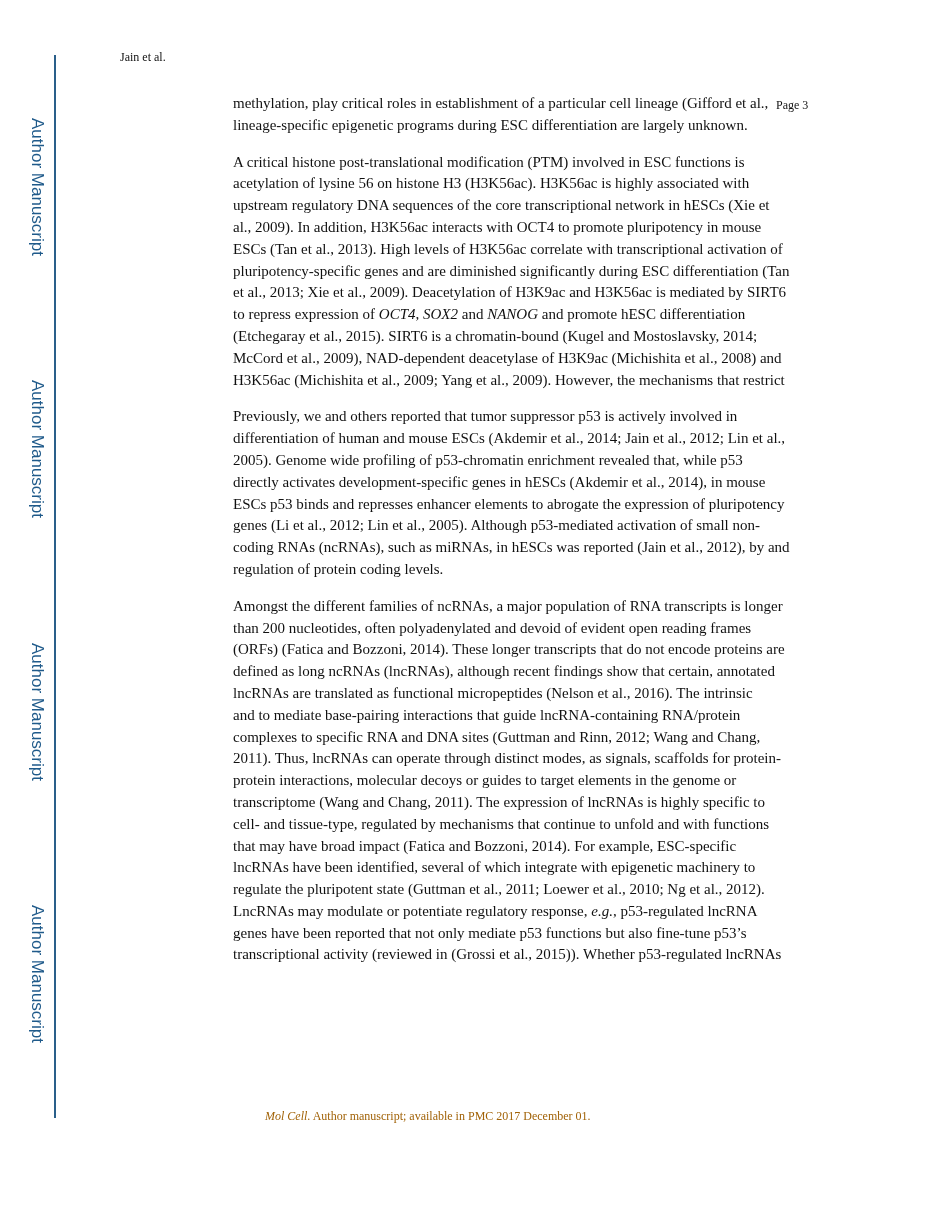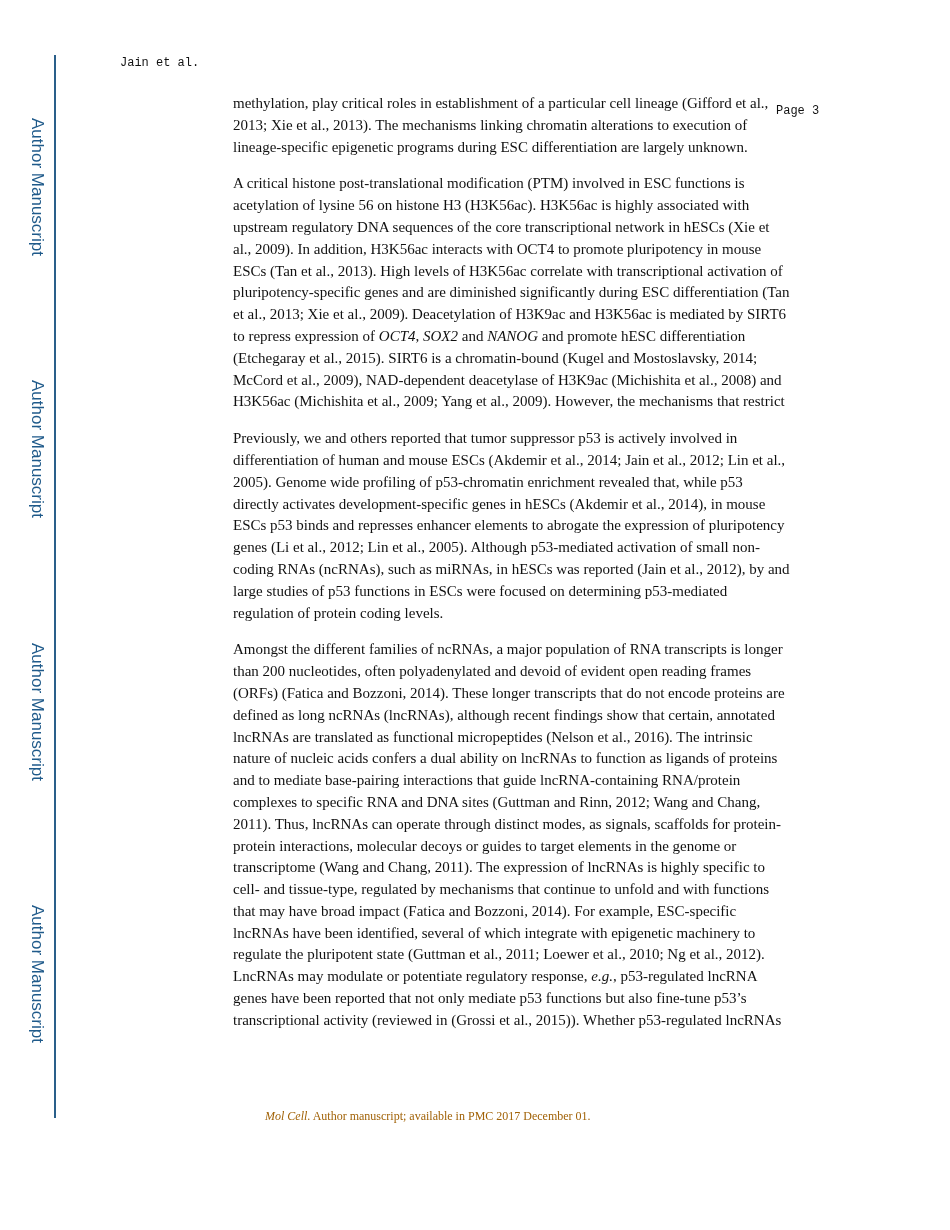--- a/index.html
+++ b/index.html
@@ -4,21 +4,21 @@
   <style>
     html, body { margin: 0; padding: 0; background: #ffffff; }
     body { width: 950px; height: 1230px; position: relative; overflow: hidden; }
     .side-rule { position: absolute; left: 54px; top: 55px; width: 2px; height: 1063px; background: #2a5f8a; }
     .side-label {
       position: absolute; left: 26px; width: 22px;
       font-family: "Liberation Sans", sans-serif; font-size: 17px; color: #1f5a8a;
       writing-mode: vertical-rl; white-space: nowrap; line-height: 22px;
     }
     .running-head {
-      position: absolute; top: 56px; font-family: Liberation Mono, monospace; font-size: 12px; color: #111;
+      position: absolute; top: 50px; font-family: Liberation Serif, serif; font-size: 12px; color: #111;
     }
     .main {
       position: absolute; left: 233px; top: 93px; width: 580px;
       font-family: "Liberation Serif", serif; font-size: 15px; line-height: 21.8px; color: #111;
     }
     .main p { margin: 0 0 15px 0; font-family: Liberation Serif, serif; }
     .main .line { display: block; white-space: nowrap; }
     .footer {
       position: absolute; top: 1109px; left: 265px;
       font-family: "Liberation Serif", serif; font-size: 12px; color: #a16207;
@@ -33,21 +33,20 @@
 <div class="side-label" style="top:380px;">Author Manuscript</div>
 <div class="side-label" style="top:643px;">Author Manuscript</div>
 <div class="side-label" style="top:905px;">Author Manuscript</div>
 
 <div class="running-head" style="left:120px;">Jain et al.</div>
 <div class="running-head" style="left:776px;margin-top:48px;">Page 3</div>
 
 <div class="main">
   <p>
     <span class="line">methylation, play critical roles in establishment of a particular cell lineage (Gifford et al.,</span>
-    <span class="line">2013; Xie et al., 2013). The mechanisms linking chromatin alterations to execution of</span>
     <span class="line">lineage-specific epigenetic programs during ESC differentiation are largely unknown.</span>
   </p>
   <p>
     <span class="line">A critical histone post-translational modification (PTM) involved in ESC functions is</span>
     <span class="line">acetylation of lysine 56 on histone H3 (H3K56ac). H3K56ac is highly associated with</span>
     <span class="line">upstream regulatory DNA sequences of the core transcriptional network in hESCs (Xie et</span>
     <span class="line">al., 2009). In addition, H3K56ac interacts with OCT4 to promote pluripotency in mouse</span>
     <span class="line">ESCs (Tan et al., 2013). High levels of H3K56ac correlate with transcriptional activation of</span>
     <span class="line">pluripotency-specific genes and are diminished significantly during ESC differentiation (Tan</span>
     <span class="line">et al., 2013; Xie et al., 2009). Deacetylation of H3K9ac and H3K56ac is mediated by SIRT6</span>
@@ -57,30 +56,28 @@
     <span class="line">H3K56ac (Michishita et al., 2009; Yang et al., 2009). However, the mechanisms that restrict</span>
   </p>
   <p>
     <span class="line">Previously, we and others reported that tumor suppressor p53 is actively involved in</span>
     <span class="line">differentiation of human and mouse ESCs (Akdemir et al., 2014; Jain et al., 2012; Lin et al.,</span>
     <span class="line">2005). Genome wide profiling of p53-chromatin enrichment revealed that, while p53</span>
     <span class="line">directly activates development-specific genes in hESCs (Akdemir et al., 2014), in mouse</span>
     <span class="line">ESCs p53 binds and represses enhancer elements to abrogate the expression of pluripotency</span>
     <span class="line">genes (Li et al., 2012; Lin et al., 2005). Although p53-mediated activation of small non-</span>
     <span class="line">coding RNAs (ncRNAs), such as miRNAs, in hESCs was reported (Jain et al., 2012), by and</span>
-    <span class="line">large studies of p53 functions in ESCs were focused on determining p53-mediated</span>
     <span class="line">regulation of protein coding levels.</span>
   </p>
   <p>
     <span class="line">Amongst the different families of ncRNAs, a major population of RNA transcripts is longer</span>
     <span class="line">than 200 nucleotides, often polyadenylated and devoid of evident open reading frames</span>
     <span class="line">(ORFs) (Fatica and Bozzoni, 2014). These longer transcripts that do not encode proteins are</span>
     <span class="line">defined as long ncRNAs (lncRNAs), although recent findings show that certain, annotated</span>
     <span class="line">lncRNAs are translated as functional micropeptides (Nelson et al., 2016). The intrinsic</span>
-    <span class="line">nature of nucleic acids confers a dual ability on lncRNAs to function as ligands of proteins</span>
     <span class="line">and to mediate base-pairing interactions that guide lncRNA-containing RNA/protein</span>
     <span class="line">complexes to specific RNA and DNA sites (Guttman and Rinn, 2012; Wang and Chang,</span>
     <span class="line">2011). Thus, lncRNAs can operate through distinct modes, as signals, scaffolds for protein-</span>
     <span class="line">protein interactions, molecular decoys or guides to target elements in the genome or</span>
     <span class="line">transcriptome (Wang and Chang, 2011). The expression of lncRNAs is highly specific to</span>
     <span class="line">cell- and tissue-type, regulated by mechanisms that continue to unfold and with functions</span>
     <span class="line">that may have broad impact (Fatica and Bozzoni, 2014). For example, ESC-specific</span>
     <span class="line">lncRNAs have been identified, several of which integrate with epigenetic machinery to</span>
     <span class="line">regulate the pluripotent state (Guttman et al., 2011; Loewer et al., 2010; Ng et al., 2012).</span>
     <span class="line"><span>LncRNAs may modulate or potentiate regulatory response, </span><i>e.g.</i><span>, p53-regulated lncRNA</span></span>

